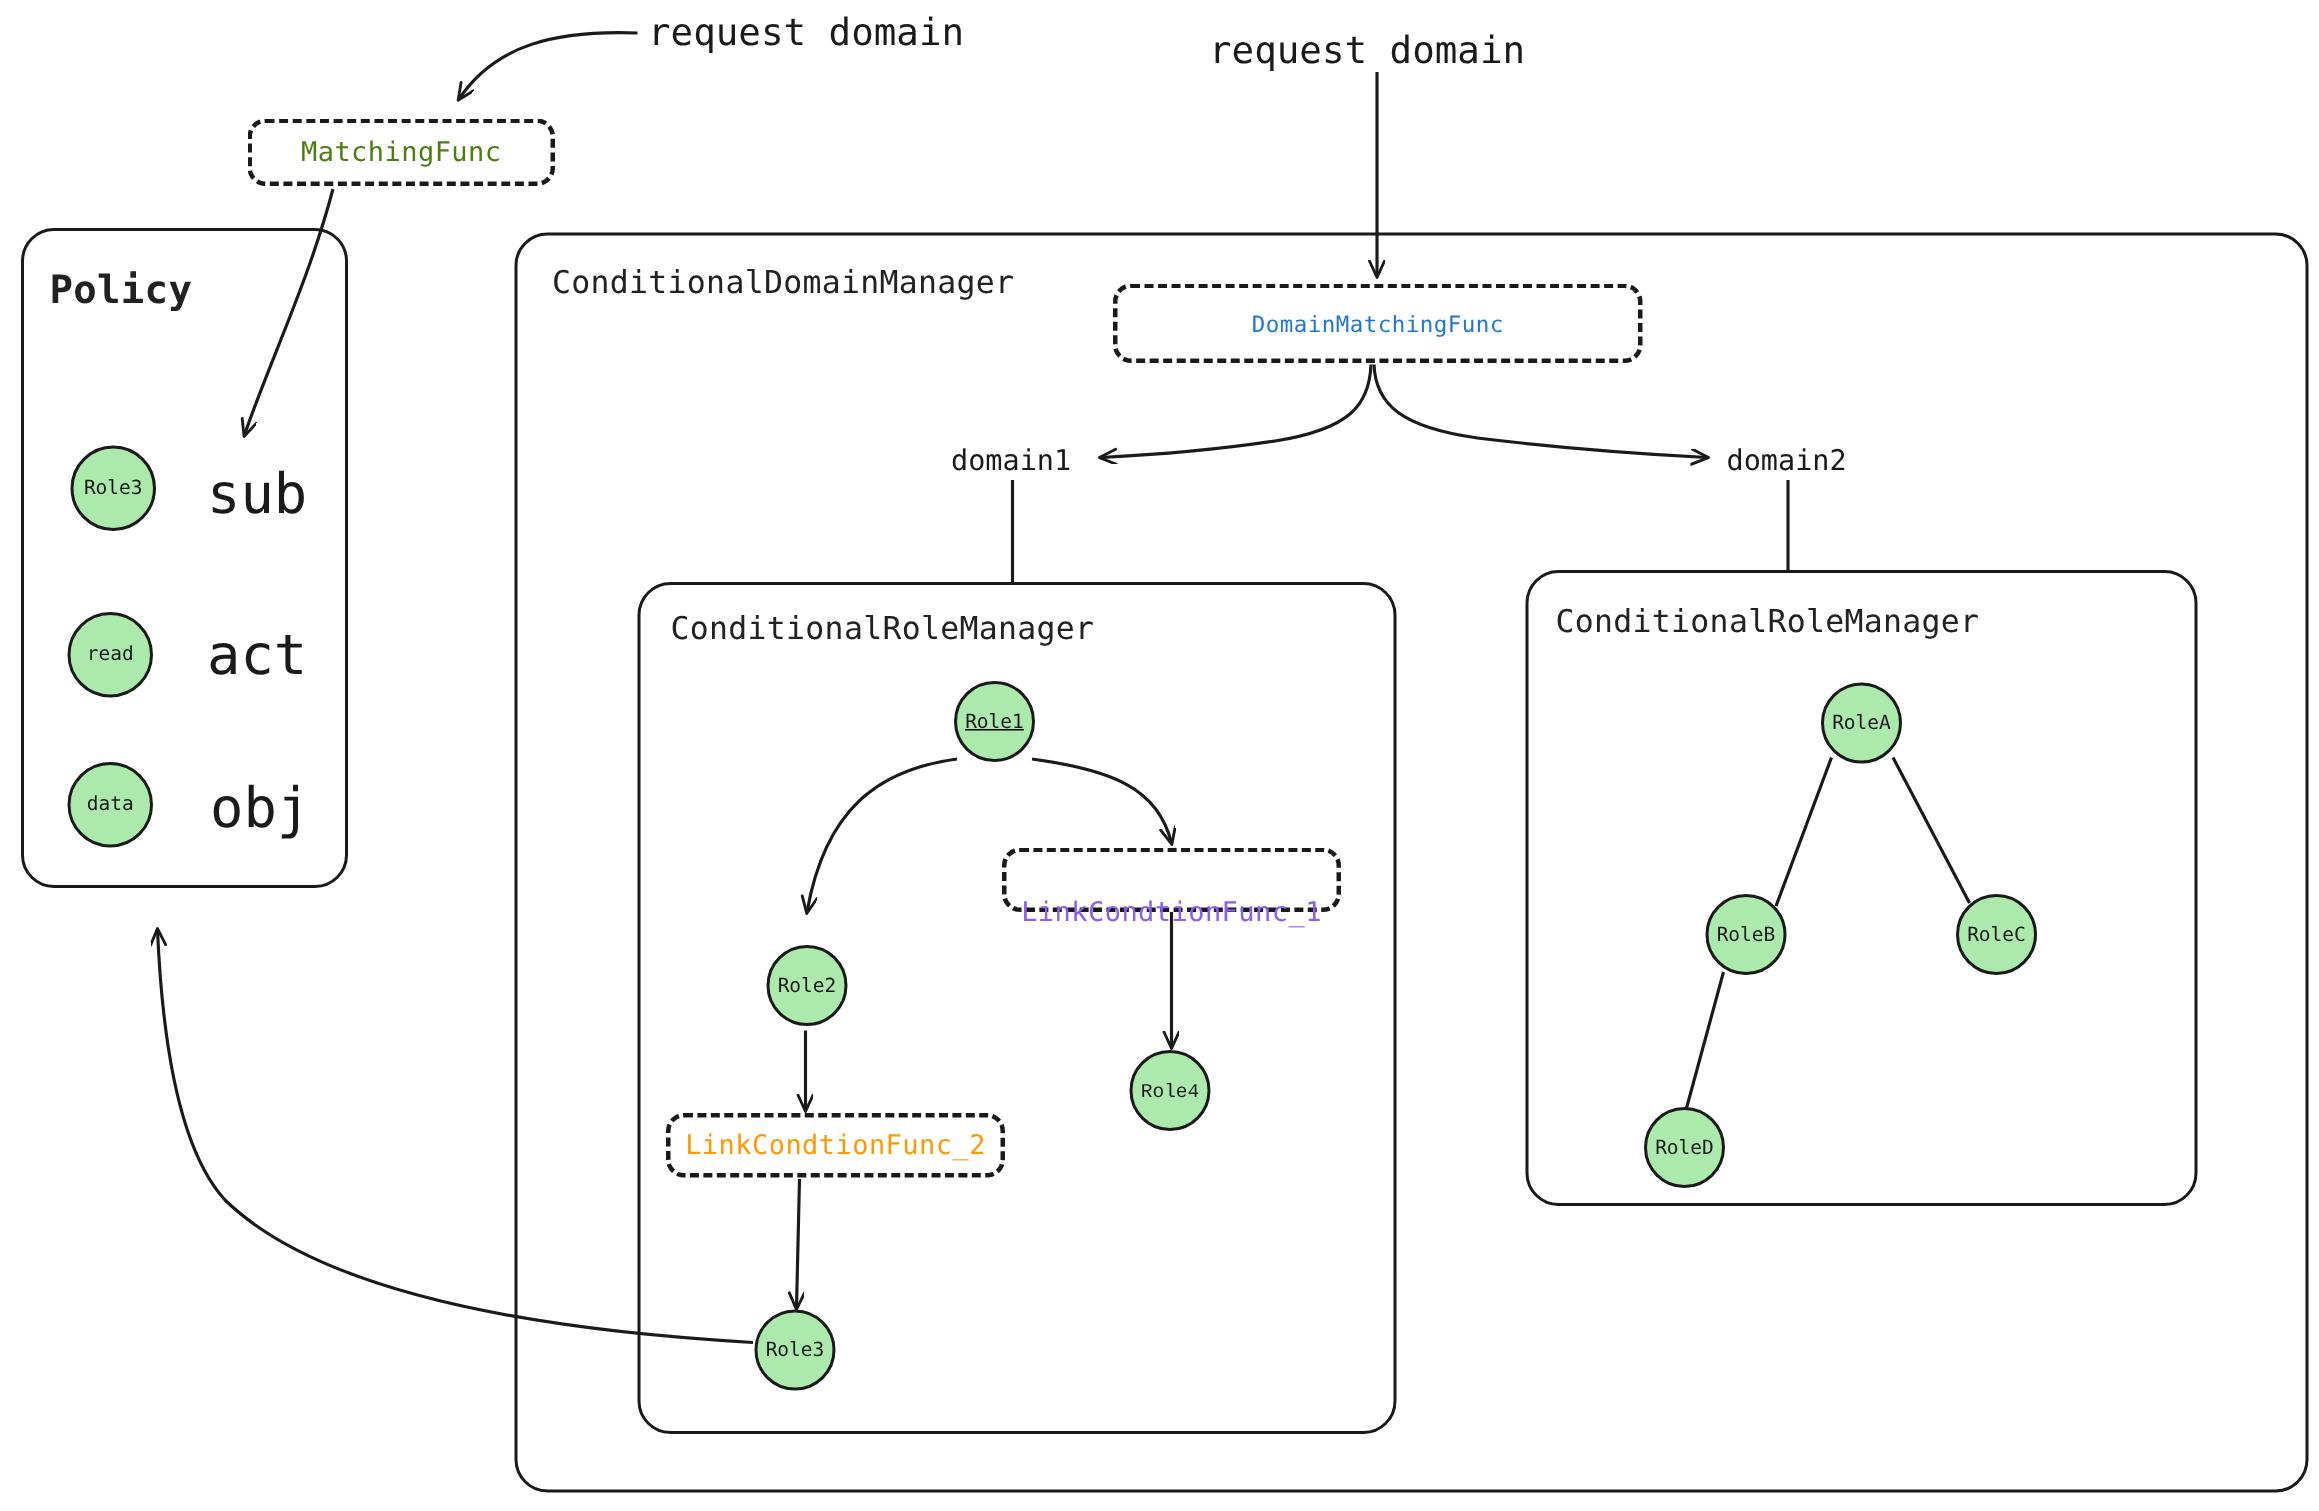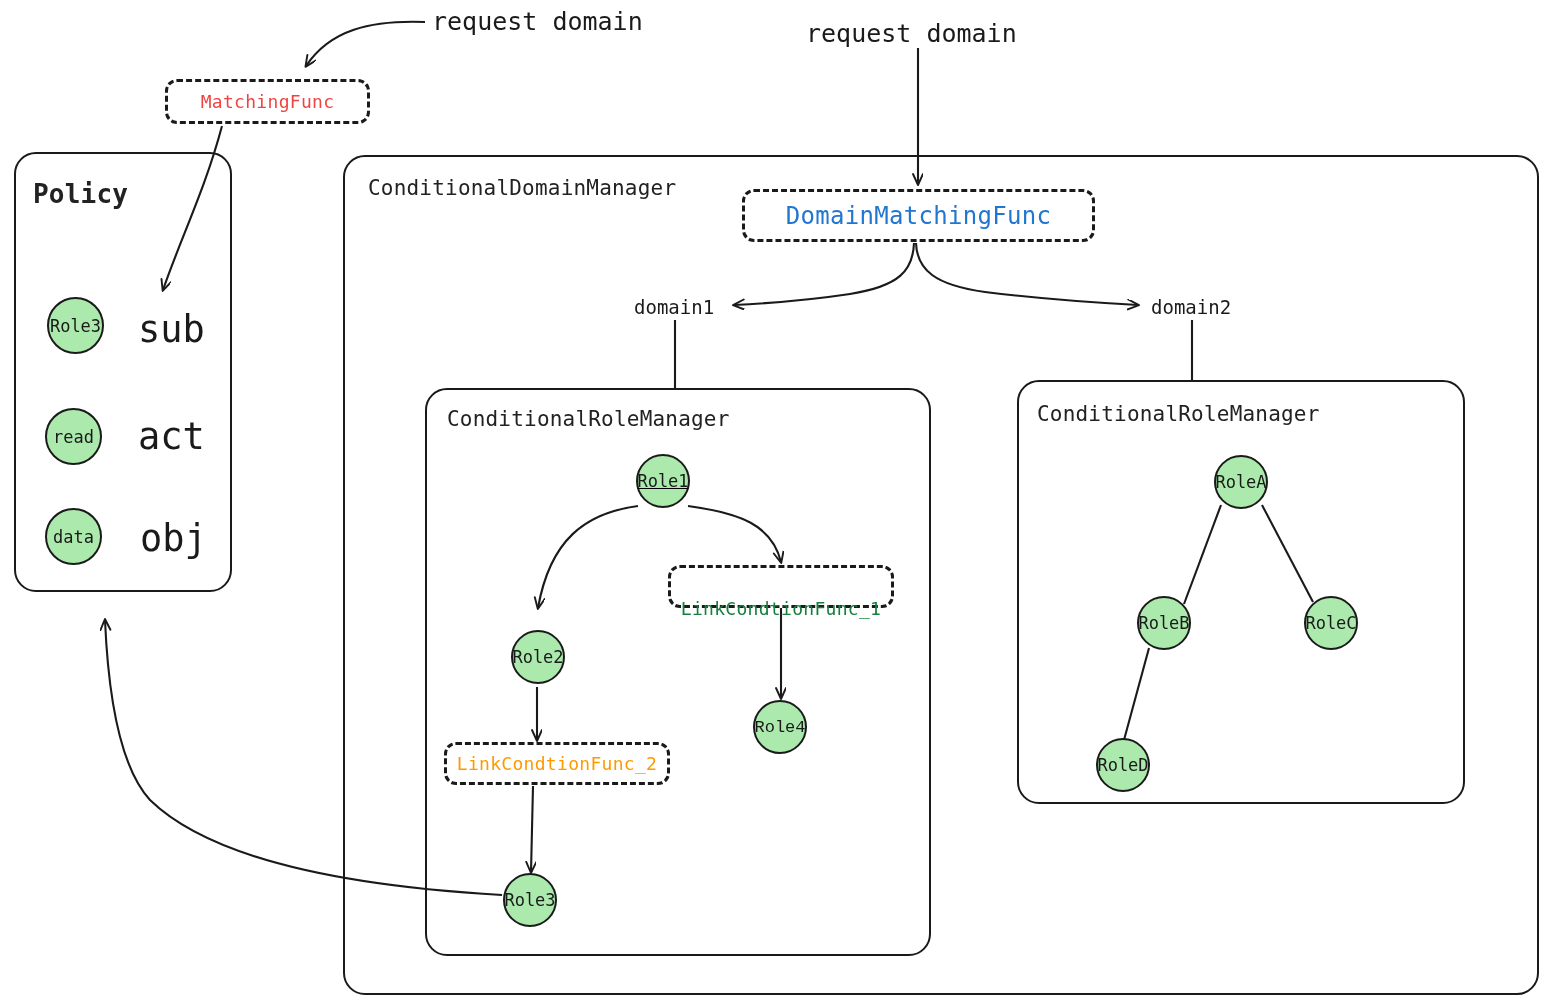--- a/index.html
+++ b/index.html
@@ -59,21 +59,21 @@
     position: absolute;
     border-radius: 50%;
     background: #abeaac;
     border: 2.2px solid #1a1a1a;
     box-sizing: border-box;
     display: flex;
     align-items: center;
     justify-content: center;
   }
   .node-label {
-    font-size: 17px;
+    font-size: 13px;
     color: #1a1a1a;
     white-space: nowrap;
   }
   .plain-text {
     position: absolute;
     color: #1a1a1a;
     white-space: nowrap;
   }
   .request-text { font-size: 25px; }
   .domain-text  { font-size: 19px; }
@@ -122,21 +122,21 @@
     <path d="M 1262,505 L 1313,602" fill="none" stroke="#1a1a1a" stroke-width="2.1"></path>
 
     <path d="M 1149,648 L 1124,740" fill="none" stroke="#1a1a1a" stroke-width="2.1"></path>
   </svg>
 
   <div class="plain-text request-text" style="left:432px; top:7px;">request domain</div>
 
   <div class="plain-text request-text" style="left:806px; top:19px;">request domain</div>
 
   <div class="dashed-box" style="left:165px; top:79px; width:205px; height:45px;">
-    <span class="dashed-label" style="color:#ef4444;">MatchingFunc</span>
+    <span class="dashed-label" style="color:#4d7c0f;">MatchingFunc</span>
   </div>
 
   <div class="container-box" style="left:14px; top:152px; width:218px; height:440px;"></div>
 
   <div class="container-title policy-title" style="left:33px; top:179px;font-weight:bold;">Policy</div>
 
   <div class="node-circle" style="left:47px; top:297px; width:57px; height:57px;">
     <span class="node-label">Role3</span>
   </div>
   <div class="plain-text attr-text" style="left:138px; top:308px;">sub</div>
@@ -149,21 +149,21 @@
   <div class="node-circle" style="left:45px; top:508px; width:57px; height:57px;">
     <span class="node-label">data</span>
   </div>
   <div class="plain-text attr-text" style="left:140px; top:517px;">obj</div>
 
   <div class="container-box" style="left:343px; top:155px; width:1196px; height:840px;"></div>
 
   <div class="container-title" style="left:368px; top:176px;">ConditionalDomainManager</div>
 
   <div class="dashed-box" style="left:742px; top:189px; width:353px; height:53px;">
-    <span class="dashed-label" style="color:#2176d2; font-size:24px;">DomainMatchingFunc</span>
+    <span class="dashed-label" style="color:#2176d2; font-size:15px;">DomainMatchingFunc</span>
   </div>
 
   <div class="plain-text domain-text" style="left:634px; top:296px;">domain1</div>
 
   <div class="plain-text domain-text" style="left:1151px; top:296px;">domain2</div>
 
   <div class="container-box" style="left:425px; top:388px; width:506px; height:568px;"></div>
 
   <div class="container-title" style="left:447px; top:407px;">ConditionalRoleManager</div>
 
@@ -177,21 +177,21 @@
 
   <div class="node-circle" style="left:503px; top:873px; width:54px; height:54px;">
     <span class="node-label">Role3</span>
   </div>
 
   <div class="node-circle" style="left:753px; top:700px; width:54px; height:54px;font-family:Liberation Mono, monospace;">
     <span class="node-label">Role4</span>
   </div>
 
   <div class="dashed-box" style="left:668px; top:565px; width:226px; height:43px;">
-    <span class="dashed-label" style="color:#15803d;margin-top:43px;">LinkCondtionFunc_1</span>
+    <span class="dashed-label" style="color:#8b5cf6;margin-top:43px;">LinkCondtionFunc_1</span>
   </div>
 
   <div class="dashed-box" style="left:444px; top:742px; width:226px; height:43px;">
     <span class="dashed-label" style="color:#ff9900;">LinkCondtionFunc_2</span>
   </div>
 
   <div class="container-box" style="left:1017px; top:380px; width:448px; height:424px;"></div>
 
   <div class="container-title" style="left:1037px; top:402px;">ConditionalRoleManager</div>
 

